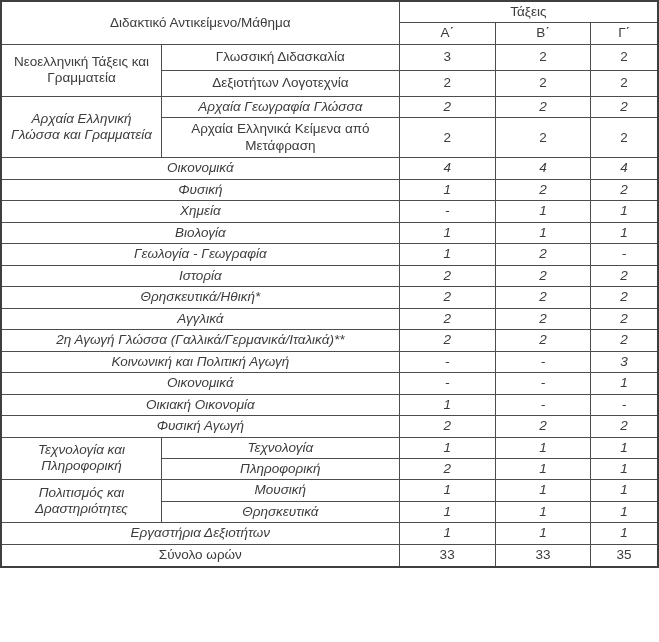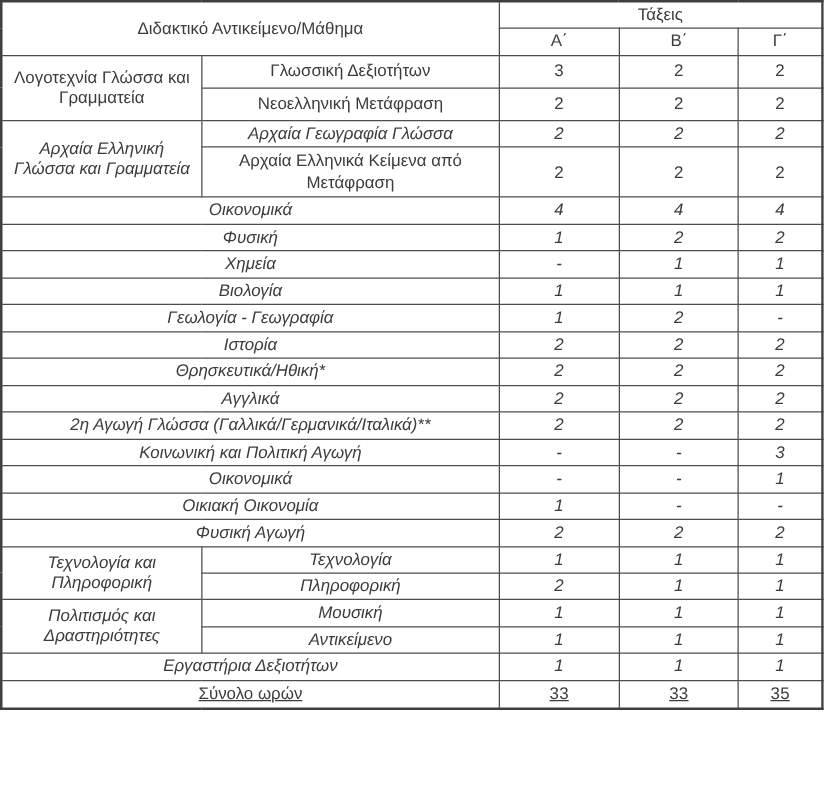--- a/index.html
+++ b/index.html
@@ -35,21 +35,21 @@
   col.c-subject { width: 237px; }
   col.c-a       { width: 96px; }
   col.c-b       { width: 95px; }
   col.c-c       { width: 67px; }
 
   tr.h-top    { height: 19px; }
   tr.h-sub    { height: 20px; }
   tr.r-tall   { height: 26px; }
   tr.r-big    { height: 40px; }
   tr.r-norm   { height: 21px; font-style: italic; }
-  tr.r-total  { height: 23px; text-decoration: underline; }
+  tr.r-total  { height: 23px; }
 
   td.header-cell { font-size: 13.5px; }
   td.num { letter-spacing: 0.2px; }
 </style>
 </head>
 <body>
 
 <div class="page">
   <table class="curriculum">
     <colgroup>
@@ -65,28 +65,28 @@
         <td class="header-cell" colspan="2" rowspan="2">Διδακτικό Αντικείμενο/Μάθημα</td>
         <td class="header-cell" colspan="3">Τάξεις</td>
       </tr>
       <tr class="h-sub">
         <td class="header-cell">Α΄</td>
         <td class="header-cell">Β΄</td>
         <td class="header-cell">Γ΄</td>
       </tr>
 
       <tr class="r-tall">
-        <td rowspan="2">Λογοτεχνία Γλώσσα και Γραμματεία</td>
-        <td>Γλωσσική Δεξιοτήτων</td>
+        <td rowspan="2">Νεοελληνική Τάξεις και Γραμματεία</td>
+        <td>Γλωσσική Διδασκαλία</td>
         <td class="num">3</td>
         <td class="num">2</td>
         <td class="num">2</td>
       </tr>
       <tr class="r-tall">
-        <td>Νεοελληνική Μετάφραση</td>
+        <td>Δεξιοτήτων Λογοτεχνία</td>
         <td class="num">2</td>
         <td class="num">2</td>
         <td class="num">2</td>
       </tr>
 
       <tr class="r-norm">
         <td rowspan="2">Αρχαία Ελληνική Γλώσσα και Γραμματεία</td>
         <td>Αρχαία Γεωγραφία Γλώσσα</td>
         <td class="num">2</td>
         <td class="num">2</td>
@@ -193,21 +193,21 @@
       </tr>
 
       <tr class="r-norm">
         <td rowspan="2">Πολιτισμός και Δραστηριότητες</td>
         <td>Μουσική</td>
         <td class="num">1</td>
         <td class="num">1</td>
         <td class="num">1</td>
       </tr>
       <tr class="r-norm">
-        <td>Αντικείμενο</td>
+        <td>Θρησκευτικά</td>
         <td class="num">1</td>
         <td class="num">1</td>
         <td class="num">1</td>
       </tr>
 
       <tr class="r-norm">
         <td colspan="2">Εργαστήρια Δεξιοτήτων</td>
         <td class="num">1</td>
         <td class="num">1</td>
         <td class="num">1</td>

